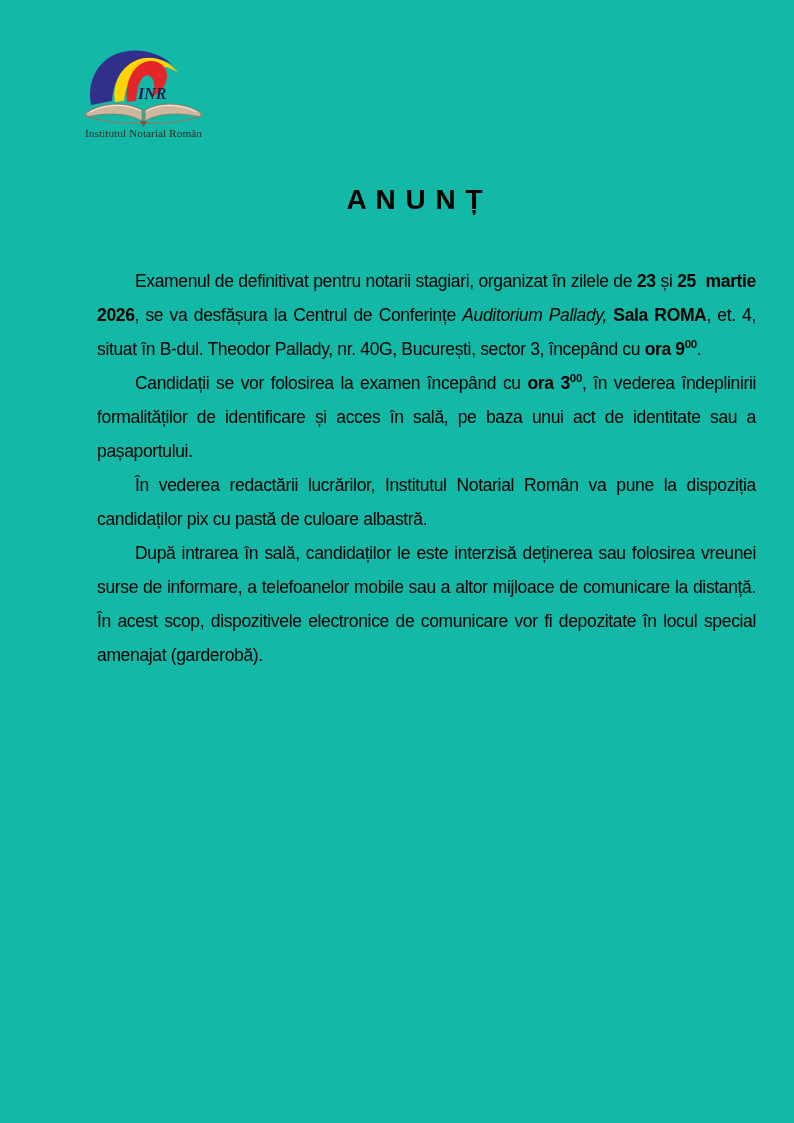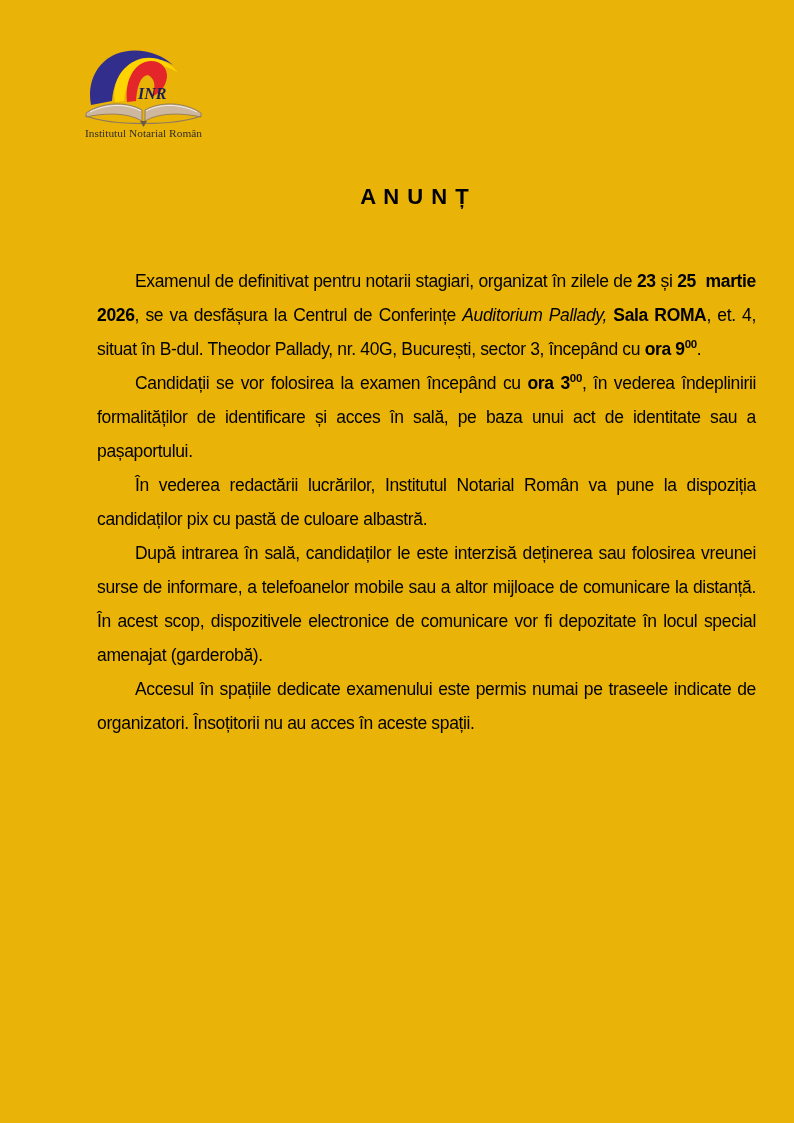--- a/index.html
+++ b/index.html
@@ -4,40 +4,40 @@
 <style>
   html, body {
     margin: 0;
     padding: 0;
     background: #ffffff;
   }
   .page {
     position: relative;
     width: 794px;
     height: 1123px;
-    background: #eab308;
+    background: #14b8a6;
     overflow: hidden;
     font-family: "Liberation Sans", sans-serif;
     color: #000000;
   }
   .logo {
     position: absolute;
     left: 82px;
     top: 48px;
     width: 123px;
     height: 92px;
   }
   .title {
     position: absolute;
     left: 85px;
     top: 184px;
     width: 660px;
     margin: 0;
     text-align: center;
-    font-size: 22px;
+    font-size: 28px;
     font-weight: bold;
     letter-spacing: 1px;
     color: #000000;
     font-family: "Liberation Sans", sans-serif;
   }
   .body-text {
     position: absolute;
     left: 85px;
     top: 264px;
     width: 659px;
@@ -81,16 +81,15 @@
     <text x="61.5" y="89" text-anchor="middle" font-size="10.5" font-family="'Liberation Serif', serif" textLength="117" lengthAdjust="spacingAndGlyphs" fill="#332e28">Institutul Notarial Român</text>
   </svg>
 
   <h1 class="title">A N U N Ț</h1>
 
   <div class="body-text">
       <p class="para"><span>Examenul de definitivat pentru notarii stagiari, organizat în zilele de </span><span class="b">23</span><span> și </span><span class="b">25&nbsp; martie 2026</span><span>, se va desfășura la Centrul de Conferințe </span><span class="i">Auditorium Pallady,</span><span> </span><span class="b">Sala ROMA</span><span>, et. 4, situat în B-dul. Theodor Pallady, nr. 40G, București, sector 3, începând cu </span><span class="b">ora 9</span><sup class="b">00</sup><span>.</span></p>
       <p class="para"><span>Candidații se vor folosirea la examen începând cu </span><span class="b">ora 3</span><sup class="b">00</sup><span>, în vederea îndeplinirii formalităților de identificare și acces în sală, pe baza unui act de identitate sau a pașaportului.</span></p>
       <p class="para"><span>În vederea redactării lucrărilor, Institutul Notarial Român va pune la dispoziția candidaților pix cu pastă de culoare albastră.</span></p>
       <p class="para"><span>După intrarea în sală, candidaților le este interzisă deținerea sau folosirea vreunei surse de informare, a telefoanelor mobile sau a altor mijloace de comunicare la distanță. În acest scop, dispozitivele electronice de comunicare vor fi depozitate în locul special amenajat (garderobă).</span></p>
-      <p class="para"><span>Accesul în spațiile dedicate examenului este permis numai pe traseele indicate de organizatori. Însoțitorii nu au acces în aceste spații.</span></p>
     </div>
 
 </div>
 
 </body></html>

